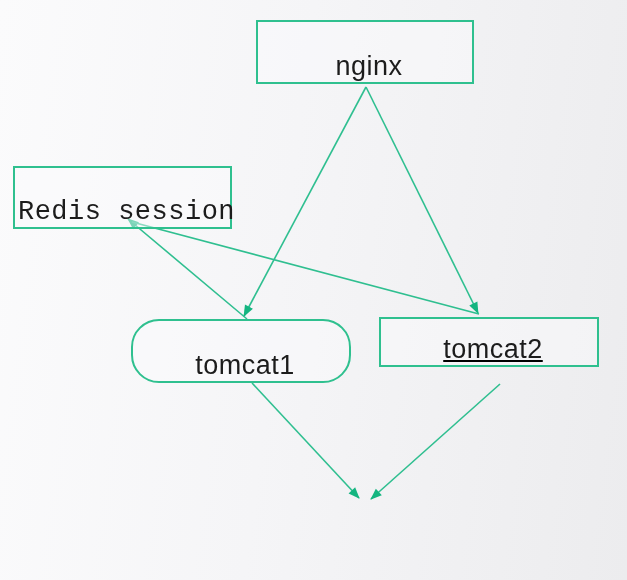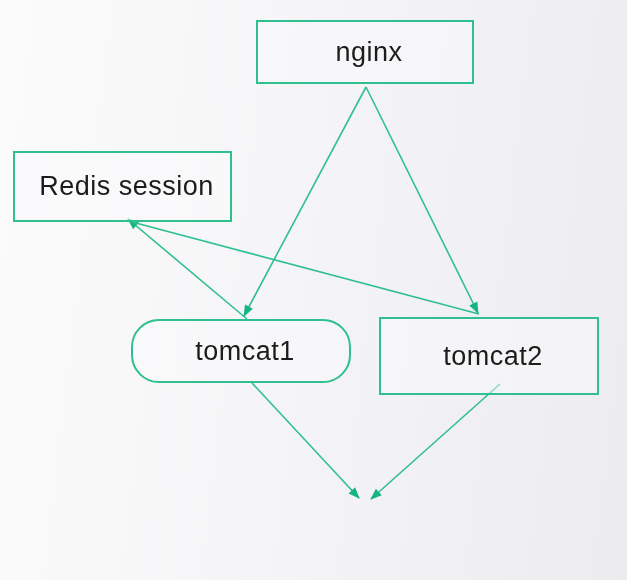--- a/index.html
+++ b/index.html
@@ -21,34 +21,34 @@
     width: 627px;
     height: 580px;
     pointer-events: none;
   }
   .node {
     position: absolute;
     box-sizing: border-box;
     border: 2px solid #2fc08f;
     background: rgba(250, 250, 252, 0.45);
     display: flex;
-    align-items: center;
+    align-items: flex-end;
     justify-content: center;
     padding-left: 8px;
   }
   .node-label {
     font-size: 27px;
     color: #1c1c1c;
     letter-spacing: 0.5px;
     white-space: nowrap;
   }
   .node-nginx   { left: 256px; top:  20px; width: 218px; height: 64px; }
-  .node-redis   { left:  13px; top: 151px; width: 219px; height: 71px; }
+  .node-redis   { left:  13px; top: 166px; width: 219px; height: 63px; font-family: Liberation Mono, monospace; }
   .node-tomcat1 { left: 131px; top: 319px; width: 220px; height: 64px; border-radius: 28px; }
-  .node-tomcat2 { left: 379px; top: 317px; width: 220px; height: 78px; }
+  .node-tomcat2 { left: 379px; top: 317px; width: 220px; height: 50px; text-decoration: underline; }
   .node-db      { left: 255px; top: 501px; width: 223px; height: 66px; }
 </style>
 </head>
 <body>
 
 <div class="canvas">
 
   <svg class="edges-layer" width="627" height="580" viewBox="0 0 627 580" xmlns="http://www.w3.org/2000/svg">
     <defs>
       <marker id="arrow" markerUnits="userSpaceOnUse" markerWidth="13" markerHeight="11" refX="11" refY="5" orient="auto">

